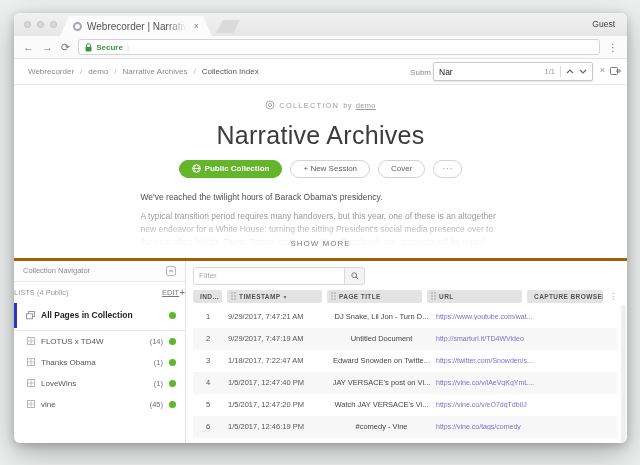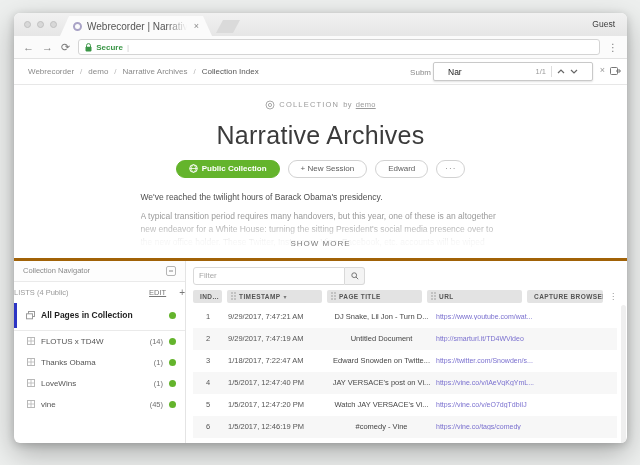--- a/index.html
+++ b/index.html
@@ -40,31 +40,31 @@
 
   
   .crumbbar { height:26px; background:#fff; border-bottom:1px solid #e7e7e7;
     display:flex; align-items:center; padding:0 14px; font-size:8px; color:#8a8a8a; position:relative; }
   .crumb { margin-right:6px; }
   .crumb-sep { margin-right:6px; color:#b5b5b5; }
   .crumb-last { color:#555; }
   .subm { position:absolute; right:196px; top:9px; font-size:8px; color:#8a8a8a; }
   .findbar { position:absolute; right:34px; top:3px; height:19px; width:160px; background:#fff;
     border:1px solid #c9c9c9; border-radius:2px; box-shadow:0 1px 2px rgba(0,0,0,.12);
-    display:flex; align-items:center; padding:0 14px; gap:5px; }
+    display:flex; align-items:center; padding:0 5px; gap:5px; }
   .find-q { flex:1; font-size:8.5px; color:#222; }
   .find-count { font-size:7.5px; color:#9a9a9a; }
   .find-div { width:1px; height:11px; background:#ddd; }
   .chev svg { display:block; }
   .find-close { position:absolute; right:22px; top:7px; font-size:9px; color:#9a9a9a; line-height:1; }
   .popout { position:absolute; right:6px; top:7px; }
 
   
   .col-head { text-align:center; padding-top:11px; }
-  .col-label { font-size:7.5px; color:#9a9a9a; letter-spacing:1.2px; display:inline-flex; gap:4px; }
+  .col-label { font-size:7.5px; color:#9a9a9a; letter-spacing:1.2px; display:inline-flex; align-items:center; gap:4px; }
   .col-owner { text-decoration:underline; letter-spacing:.3px; }
   .page-title { font-size:25px; color:#3b3b3b; font-weight:400; margin:7px 0 9px; letter-spacing:.3px; }
   .btn-row { display:inline-flex; gap:8px; align-items:center; }
   .pill-btn { height:18px; border:1px solid #d2d2d2; border-radius:9px; background:#fff;
     display:inline-flex; align-items:center; padding:0 12px; font-size:8px; color:#5c5c5c; gap:4px; }
   .pill-btn.green { background:var(--accent); border-color:var(--accent); color:#fff; font-weight:bold; }
   .pill-btn.more { padding:0 8px; letter-spacing:1px; color:#8a8a8a; }
 
   
   .desc { width:360px; margin:13px auto 0; position:relative; }
@@ -73,21 +73,21 @@
   .desc-fade { position:absolute; left:0; right:0; bottom:0; height:26px;
     background:linear-gradient(rgba(255,255,255,0),rgba(255,255,255,.92) 75%); }
   .show-more { text-align:center; font-size:8px; color:#7c7c7c; letter-spacing:1px; position:relative; margin-top:-9px; }
 
   
   .main { display:flex; border-top:3px solid #a16207; margin-top:10px; height:206px; }
   .sidebar { width:172px; flex:none; border-right:1px solid #e4e4e4; }
   .sb-head { height:21px; display:flex; align-items:center; justify-content:space-between;
     padding:0 9px; border-bottom:1px solid #eaeaea; font-size:7.5px; color:#8a8a8a; background:#fdfdfd; }
   .sb-lists { height:21px; display:flex; align-items:center; justify-content:space-between; padding:0 0; font-size:7.5px; color:#9a9a9a; }
-  .sb-lists-right { display:flex; gap:13px; align-items:center; color:#777; }
+  .sb-lists-right { display:flex; gap:0; align-items:center; color:#777; }
   .sb-edit { text-decoration:underline; }
   .sb-plus { font-size:10px; color:#777; }
   .sb-selected { height:25px; border-left:3px solid var(--select); display:flex; align-items:center;
     padding:0 9px 0 9px; gap:5px; font-size:8.5px; color:#1f1f1f; font-weight:bold; }
   .sb-div { border-bottom:1px solid #eaeaea; margin-top:2px; }
   .sb-item { height:21px; display:flex; align-items:center; padding:0 9px 0 13px; gap:6px; font-size:8px; color:#555; }
   .grow { flex:1; }
   .count { font-size:7.5px; color:#6e6e6e; }
   .dot { width:7px; height:7px; border-radius:50%; background:var(--accent); flex:none; }
 
@@ -199,21 +199,21 @@
       <button class="pill-btn green">
         <span style="display:flex;">
             <svg width="9" height="9" viewBox="0 0 9 9">
               <circle cx="4.5" cy="4.5" r="3.8" fill="none" stroke="#fff" stroke-width="1"></circle>
               <path d="M0.7 4.5h7.6M4.5 0.7c-3 2.4-3 5.2 0 7.6c3-2.4 3-5.2 0-7.6z" fill="none" stroke="#fff" stroke-width="0.8"></path>
             </svg>
           </span>
         <span>Public Collection</span>
       </button>
       <button class="pill-btn">+ New Session</button>
-      <button class="pill-btn">Edward</button>
+      <button class="pill-btn">Cover</button>
       <button class="pill-btn more">···</button>
     </div>
   </div>
 
   <div class="desc">
     <div class="desc-lead">We've reached the twilight hours of Barack Obama's presidency.</div>
     <div class="desc-body">
       <span>A typical transition period requires many handovers, but this year, one of these is an altogether new endeavor for a White House: turning the sitting President's social media presence over to the new office holder. These Twitter, Instagram, Vine, Facebook, etc. accounts will be wiped and</span>
       <span class="desc-fade"></span>
     </div>

